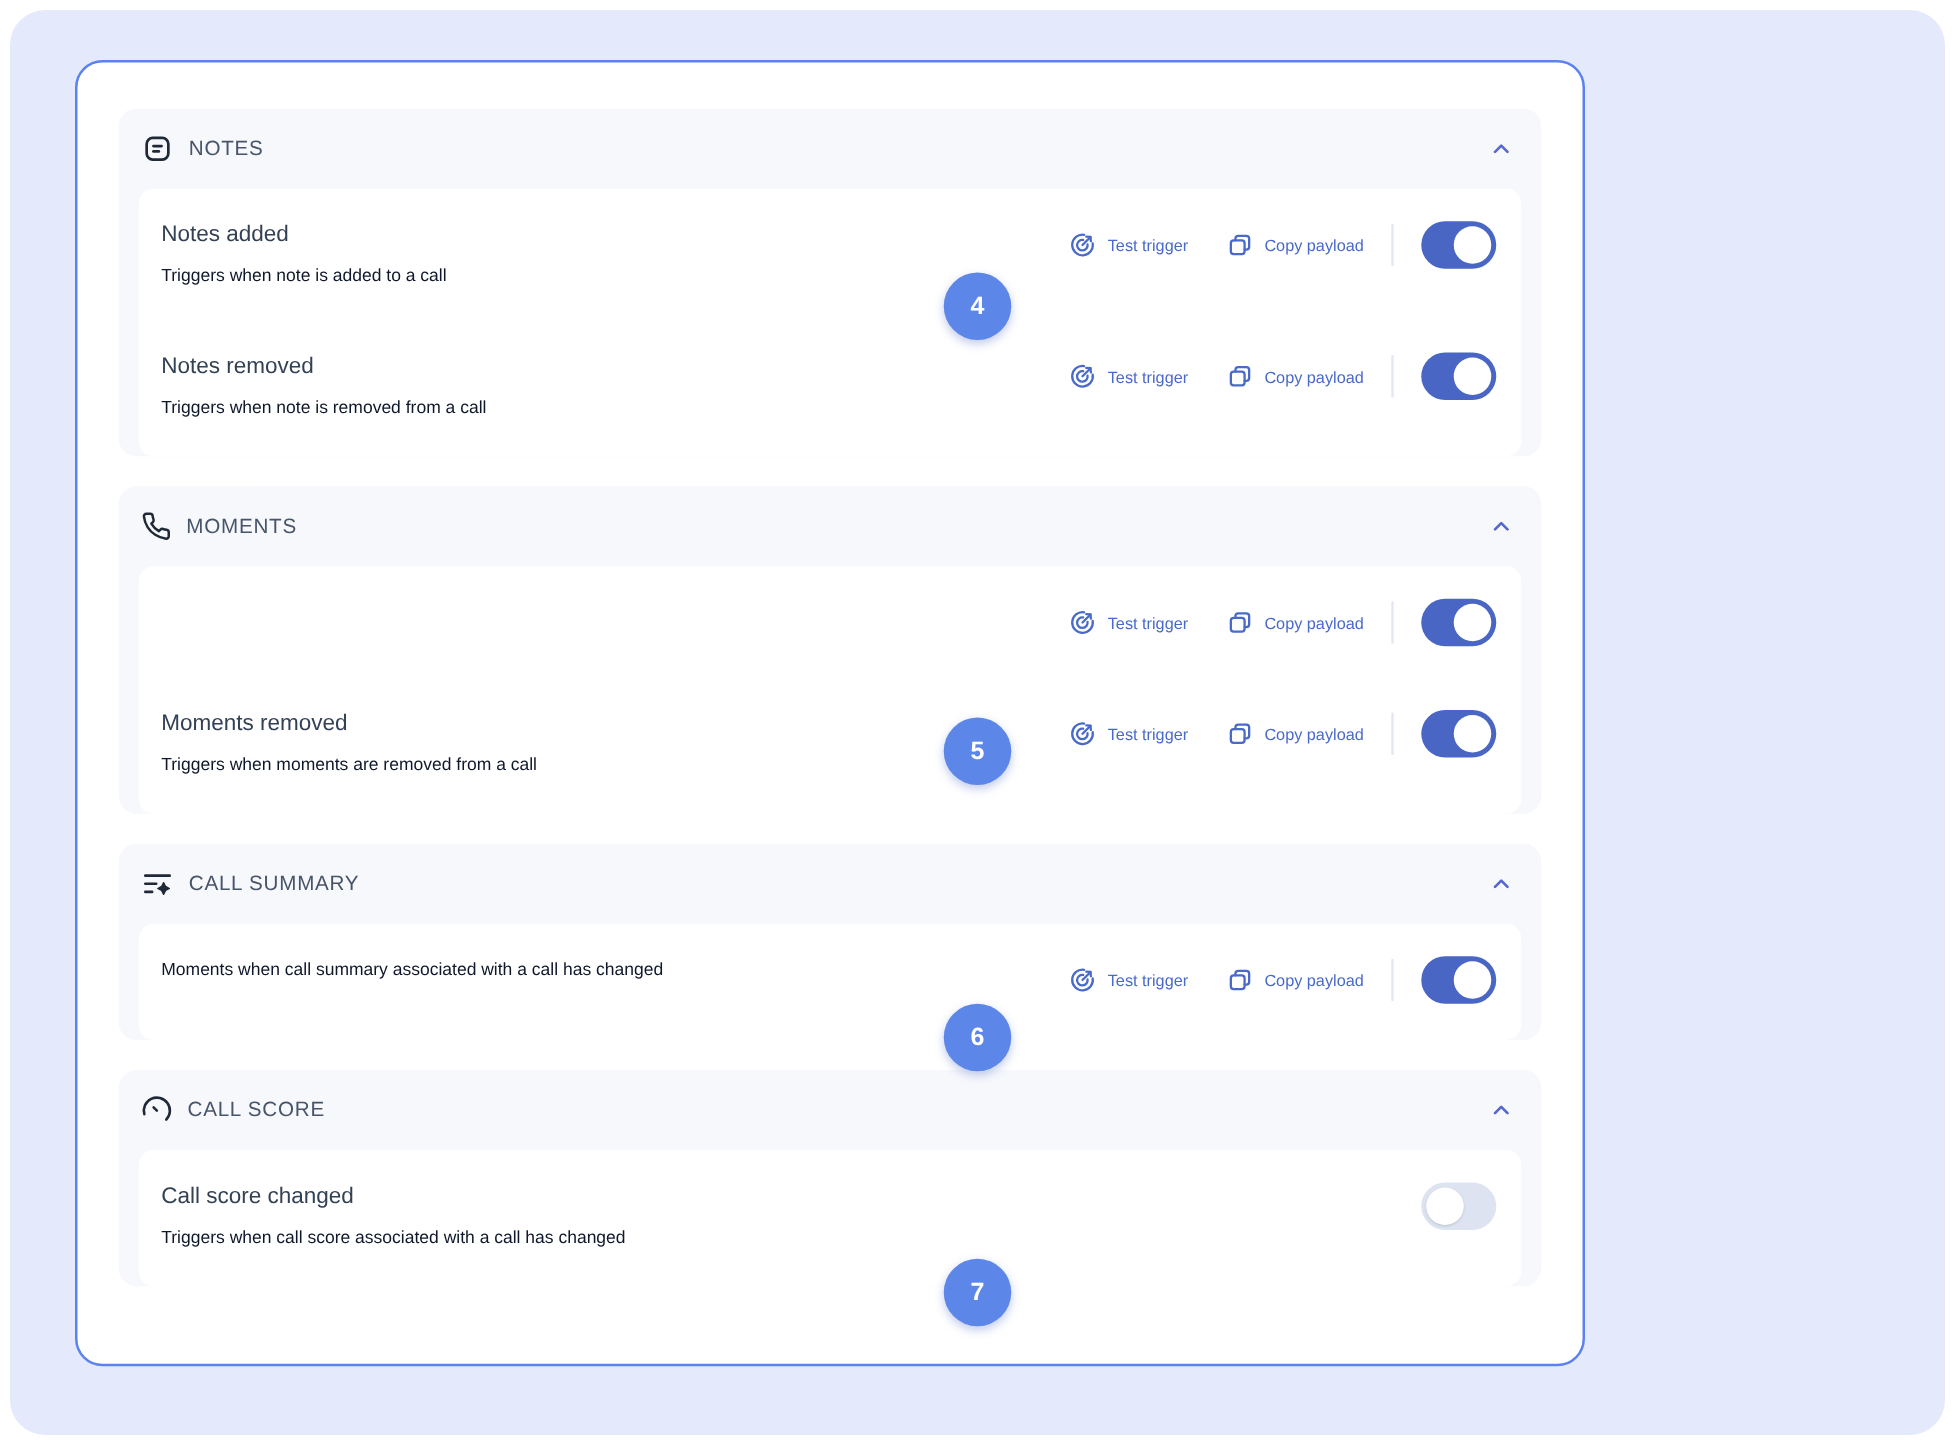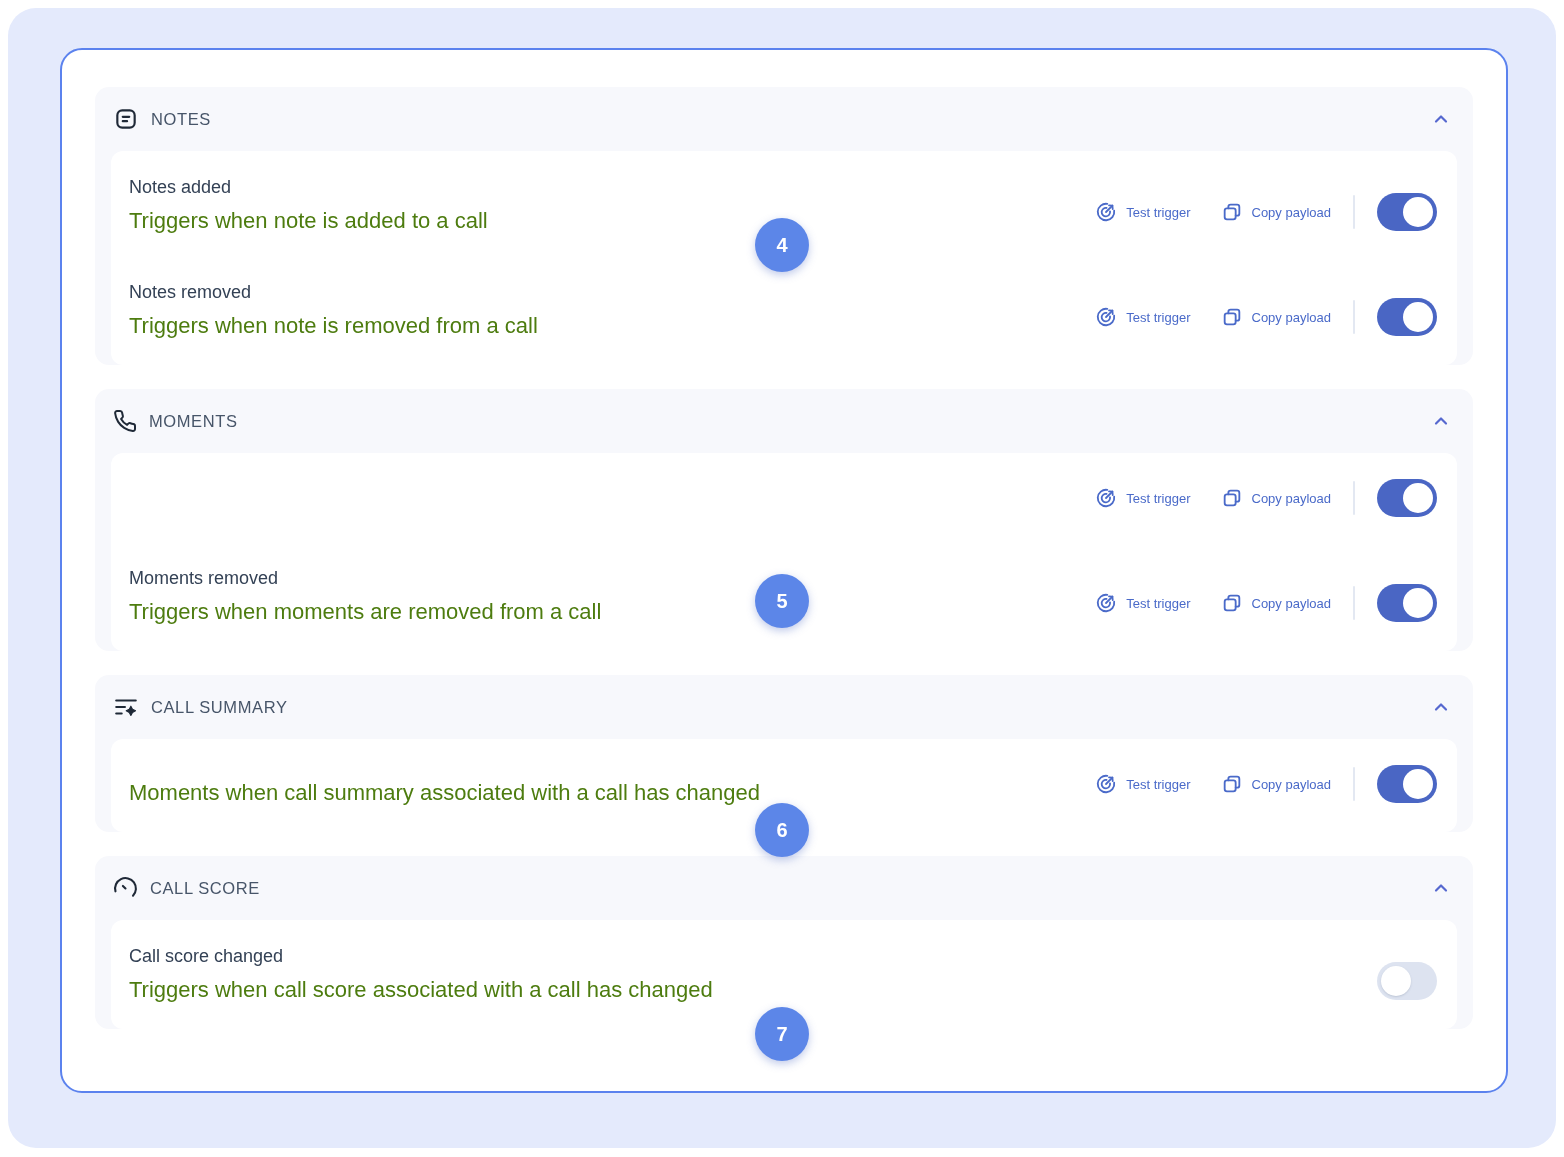--- a/index.html
+++ b/index.html
@@ -6,38 +6,38 @@
   body{
     width:1564px;height:1157px;position:relative;background:#ffffff;
     font-family:"Liberation Sans", sans-serif;
     -webkit-font-smoothing:antialiased;
   }
   .canvas{
     position:absolute;left:8px;top:8px;width:1548px;height:1140px;
     background:#e4eafc;border-radius:28px;
   }
   .card{
-    position:absolute;left:60px;top:48px;width:1448px;height:1045px;
+    position:absolute;left:60px;top:48px;width:1208px;height:1045px;
     box-sizing:border-box;background:#ffffff;border:2.5px solid #5b82ee;
     border-radius:22px;overflow:hidden;padding:37px 33px 0 33px;
   }
   .section{background:#f7f8fc;border-radius:14px;margin-bottom:24px;}
   .section:last-child{margin-bottom:0;}
   .section-header{display:flex;align-items:center;height:64px;padding:0 22px 0 18px;}
   .section-icon{display:flex;align-items:center;color:#1f2937;}
   .section-title{
     font-size:16.5px;color:#475569;font-weight:500;letter-spacing:.6px;
     margin-left:12px;
   }
   .chevron-btn{margin-left:auto;display:flex;align-items:center;cursor:pointer;background:none;border:none;padding:0;}
   .rows{background:#ffffff;border-radius:12px;margin:0 16px 16px 16px;padding:2px 0;}
-  .row{display:flex;align-items:flex-end;padding:24px 20px 27px 18px;}
+  .row{display:flex;align-items:flex-start;padding:24px 20px 27px 18px;}
   .row-text{display:flex;flex-direction:column;}
   .row-title{font-size:18px;color:#334155;font-weight:500;line-height:20px;margin-bottom:13px;}
-  .row-desc{font-size:22px;color:#4d7c0f;font-weight:400;line-height:21px;}
+  .row-desc{font-size:14px;color:#0f172a;font-weight:400;line-height:21px;}
   .controls{margin-left:auto;display:flex;align-items:center;}
   .link{
     display:inline-flex;align-items:center;gap:9px;color:#4a6ac9;
     font-size:13px;font-weight:500;cursor:pointer;background:none;border:none;
     font-family:"Liberation Sans", sans-serif;padding:0;
   }
   .link + .link{margin-left:30px;}
   .vdiv{width:2px;height:34px;background:#e3e8f2;margin:0 22px;border-radius:1px;}
   .toggle{width:60px;height:38px;border-radius:19px;position:relative;cursor:pointer;flex-shrink:0;}
   .toggle .knob{position:absolute;top:4px;width:30px;height:30px;background:#ffffff;border-radius:50%;}

